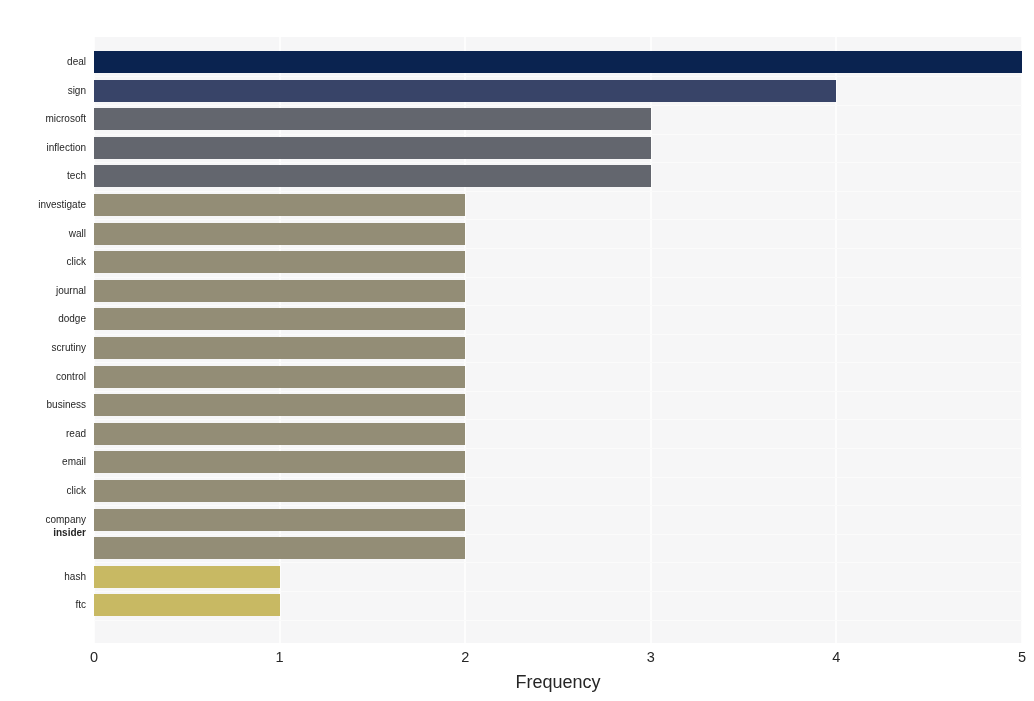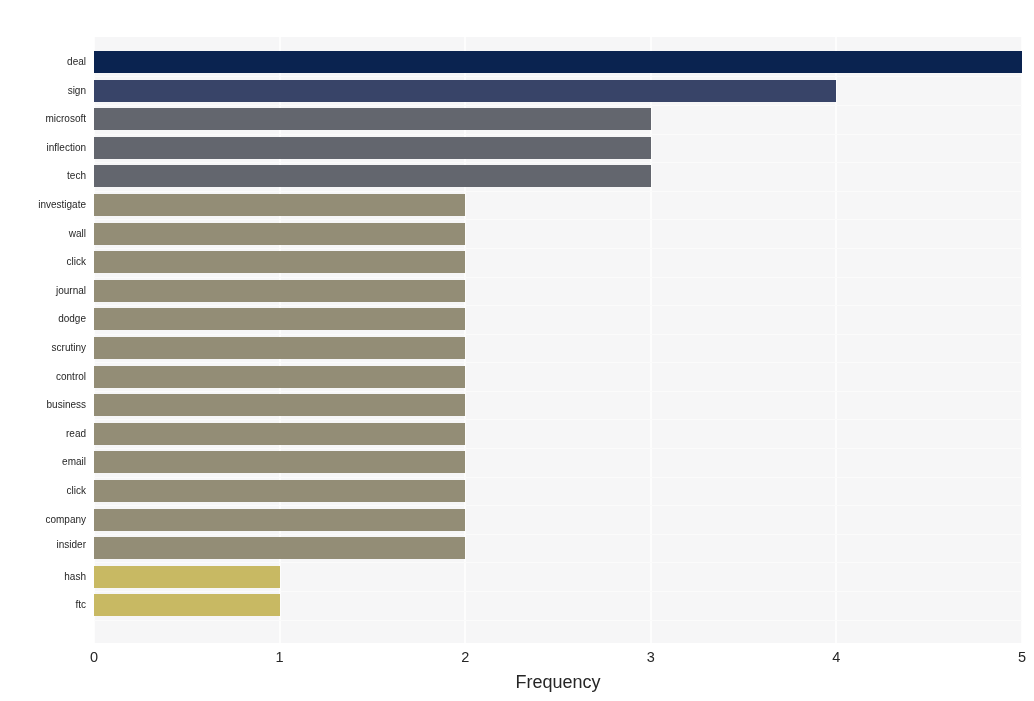--- a/index.html
+++ b/index.html
@@ -238,21 +238,21 @@
       <div class="ytick" style="top: 214.249px;">click</div>
       <div class="ytick" style="top: 242.834px;">journal</div>
       <div class="ytick" style="top: 271.419px;">dodge</div>
       <div class="ytick" style="top: 300.004px;">scrutiny</div>
       <div class="ytick" style="top: 328.589px;">control</div>
       <div class="ytick" style="top: 357.174px;">business</div>
       <div class="ytick" style="top: 385.758px;">read</div>
       <div class="ytick" style="top: 414.343px;">email</div>
       <div class="ytick" style="top: 442.928px;">click</div>
       <div class="ytick" style="top: 471.513px;">company</div>
-      <div class="ytick" style="top: 497px;">insider</div>
+      <div class="ytick" style="top: 485px; font-weight: bold;">insider</div>
       <div class="ytick" style="top: 528.683px;">hash</div>
       <div class="ytick" style="top: 557.268px;">ftc</div>
     </div>
 
   <div id="x-axis">
       <div class="xtick" style="left: 94px;">0</div>
       <div class="xtick" style="left: 279.6px;">1</div>
       <div class="xtick" style="left: 465.2px;">2</div>
       <div class="xtick" style="left: 650.8px;">3</div>
       <div class="xtick" style="left: 836.4px;">4</div>

